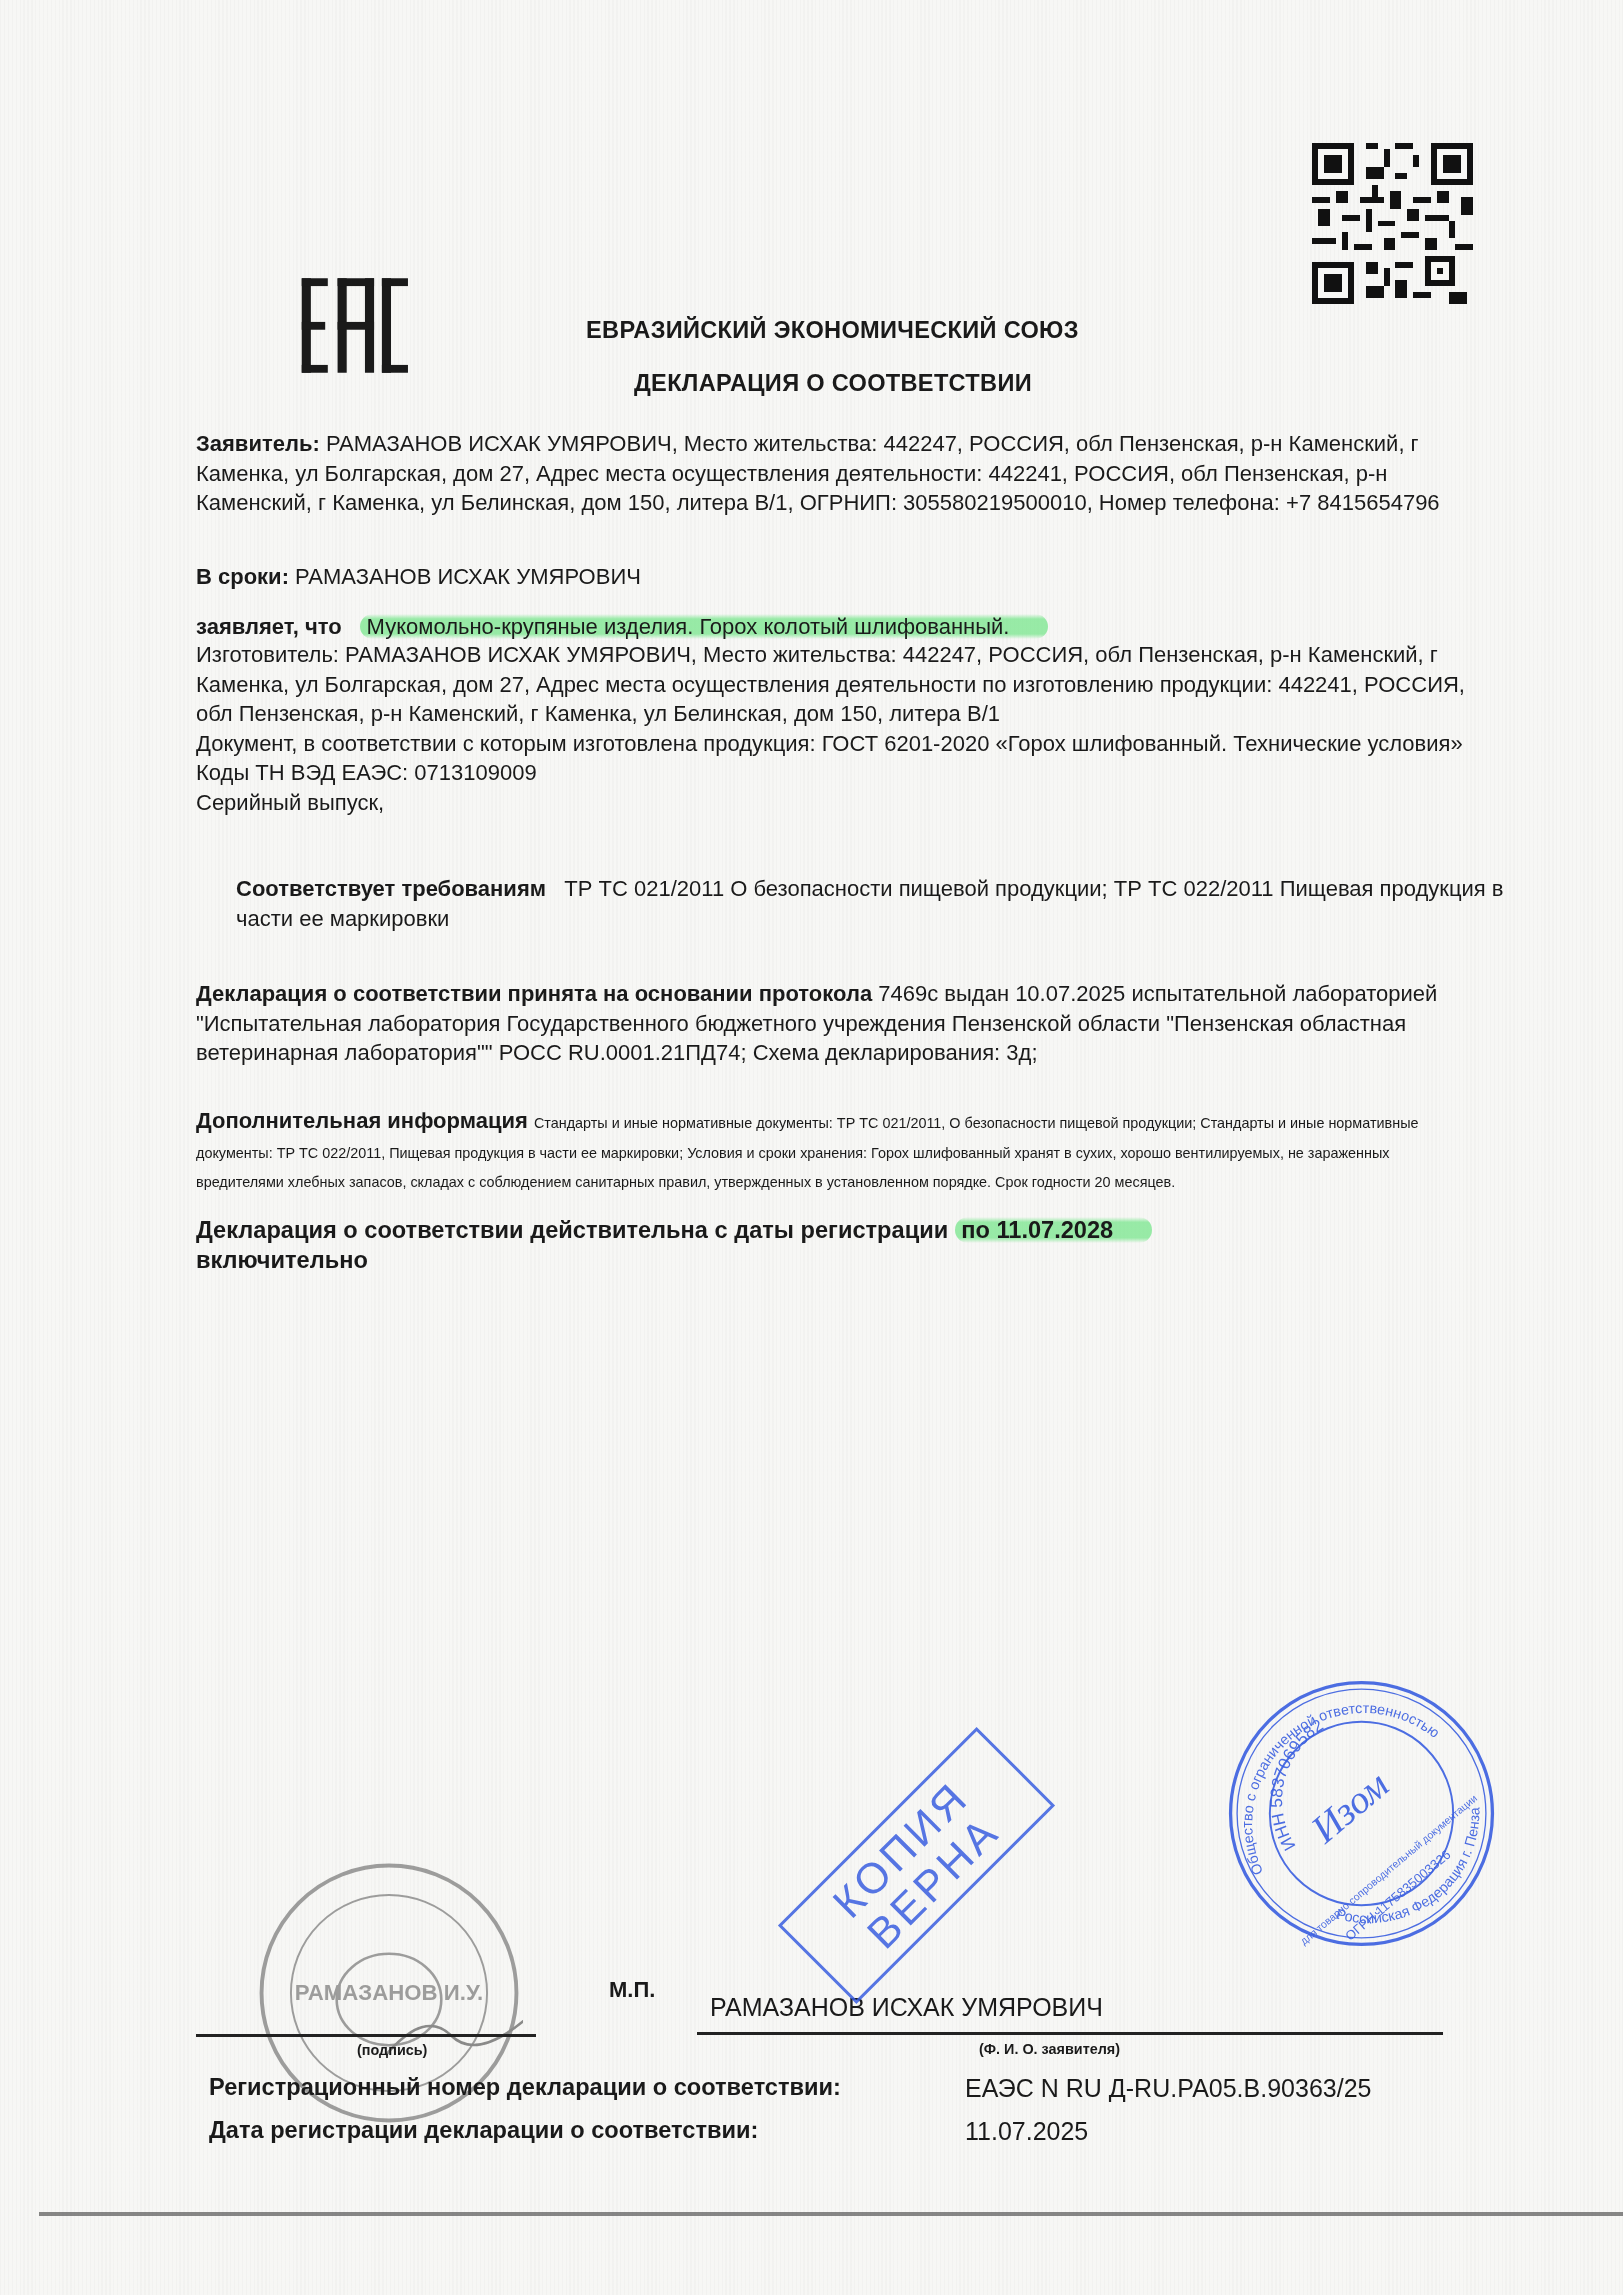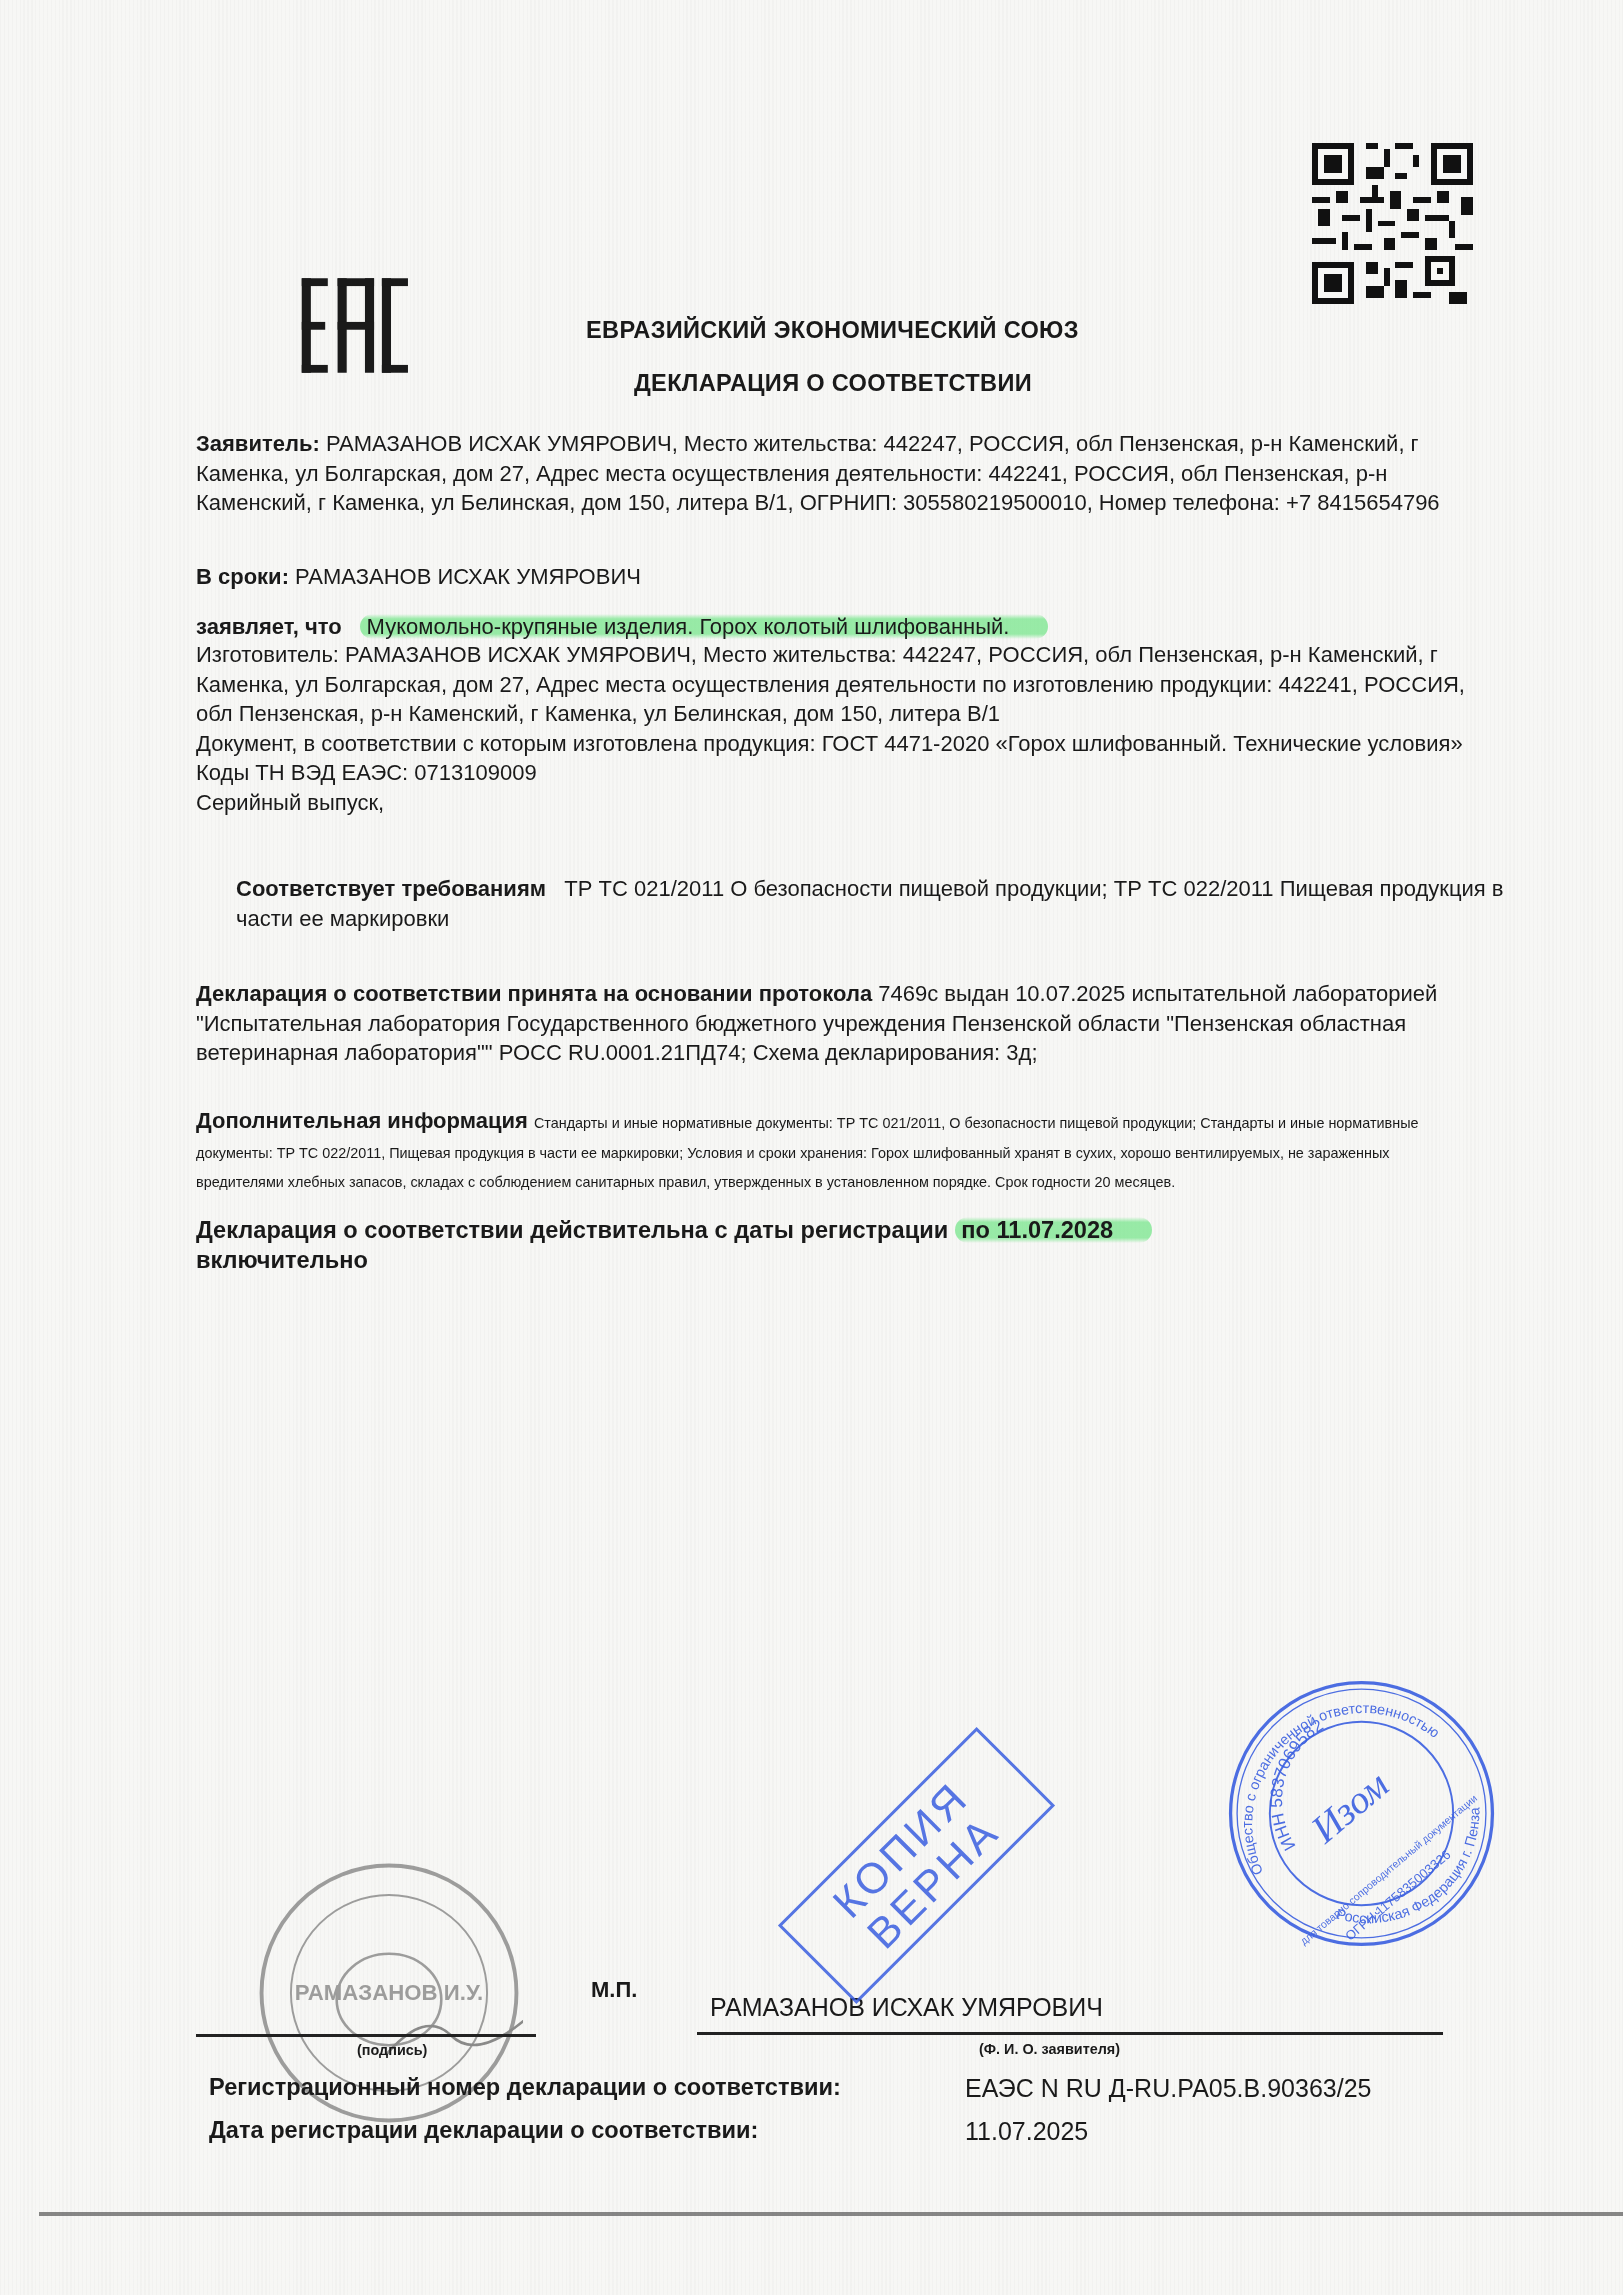--- a/index.html
+++ b/index.html
@@ -139,21 +139,21 @@
   </div>
 
   <div class="abs para" style="top:612px;">
     <b>заявляет, что</b>&nbsp;&nbsp;
     <span class="hl">Мукомольно-крупяные изделия. Горох колотый шлифованный.</span>
   </div>
 
   <div class="abs para" style="top:640px;">
     <span>Изготовитель:</span>
     <span>РАМАЗАНОВ ИСХАК УМЯРОВИЧ, Место жительства: 442247, РОССИЯ, обл Пензенская, р-н Каменский, г Каменка, ул Болгарская, дом 27, Адрес места осуществления деятельности по изготовлению продукции: 442241, РОССИЯ, обл Пензенская, р-н Каменский, г Каменка, ул Белинская, дом 150, литера В/1</span>
-    <div>Документ, в соответствии с которым изготовлена продукция: ГОСТ 4471-2020 «Горох шлифованный. Технические условия»</div>
+    <div>Документ, в соответствии с которым изготовлена продукция: ГОСТ 6201-2020 «Горох шлифованный. Технические условия»</div>
     <div>Коды ТН ВЭД ЕАЭС: 0713109009</div>
     <div>Серийный выпуск,</div>
   </div>
 
   <div class="abs para" style="top:874px;margin-left:40px;">
     <b>Соответствует требованиям</b>&nbsp;&nbsp;
     <span>ТР ТС 021/2011 О безопасности пищевой продукции; ТР ТС 022/2011 Пищевая продукция в части ее маркировки</span>
   </div>
 
   <div class="abs para" style="top:979px;">
@@ -178,21 +178,21 @@
       <g fill="none" stroke="#555" stroke-width="6">
         <circle cx="205" cy="205" r="195"></circle>
         <circle cx="205" cy="205" r="150" stroke-width="3"></circle>
         <ellipse cx="205" cy="215" rx="80" ry="70" stroke-width="4"></ellipse>
       </g>
       <text x="205" y="215" text-anchor="middle" font-family="Liberation Sans, sans-serif" font-size="34" font-weight="bold" fill="#555">РАМАЗАНОВ И.У.</text>
       <path d="M200 300 Q260 230 300 270 T420 240" fill="none" stroke="#333" stroke-width="4"></path>
     </svg>
   </div>
 
-  <div class="abs" style="left:591px; top:1977px; font-size:22px; font-weight:bold;">М.П.</div>
+  <div class="abs" style="left:609px; top:1977px; font-size:22px; font-weight:bold;">М.П.</div>
   <div class="abs sig-line" style="left:196px; top:2034px; width:340px;"></div>
   <div class="abs label-small" style="left:357px; top:2042px;">(подпись)</div>
   <div class="abs" style="left:710px; top:1993px; font-size:25px;">РАМАЗАНОВ ИСХАК УМЯРОВИЧ</div>
   <div class="abs sig-line" style="left:697px; top:2032px; width:746px;"></div>
   <div class="abs label-small" style="left:979px; top:2041px;">(Ф. И. О. заявителя)</div>
 
   <div class="abs reg" style="left:209px; top:2074px;">Регистрационный номер декларации о соответствии:</div>
   <div class="abs reg-val" style="left:965px; top:2074px;">ЕАЭС N RU Д-RU.РА05.В.90363/25</div>
   <div class="abs reg" style="left:209px; top:2117px;">Дата регистрации декларации о соответствии:</div>
   <div class="abs reg-val" style="left:965px; top:2117px;">11.07.2025</div>

